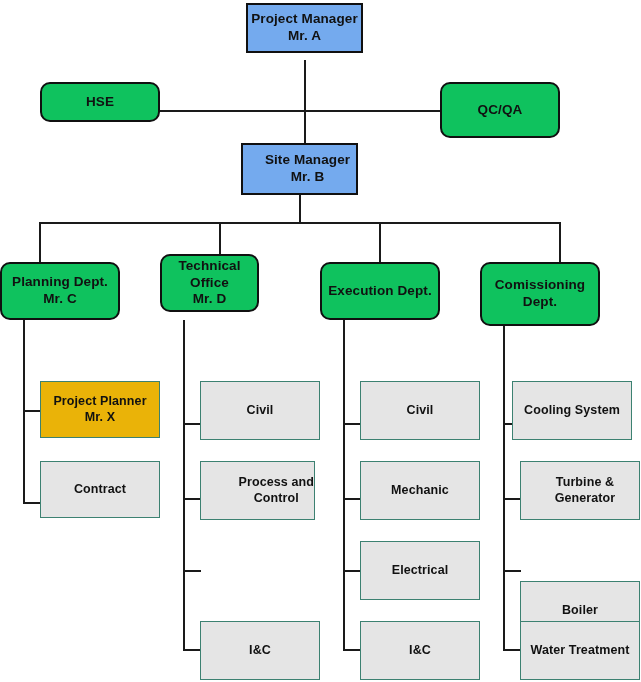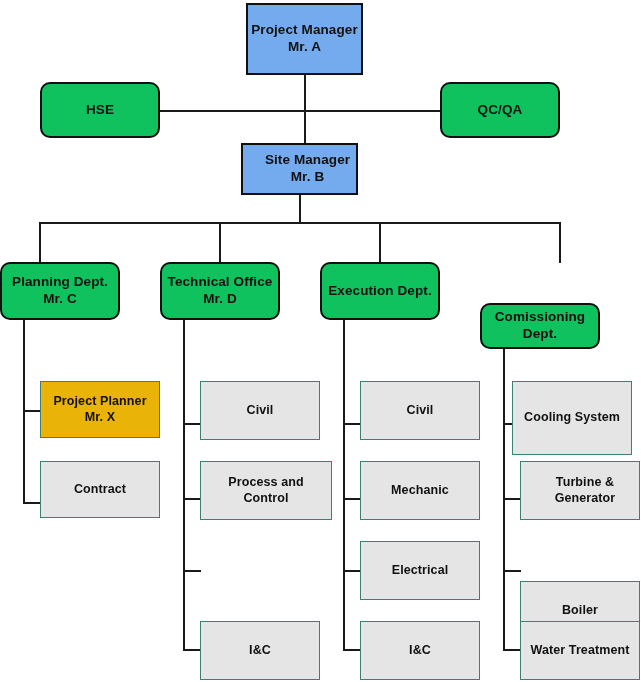--- a/index.html
+++ b/index.html
@@ -106,87 +106,87 @@
   <div class="conn h" style="left:343px; top:498px; width:18px;"></div>
   <div class="conn h" style="left:343px; top:570px; width:18px;"></div>
   <div class="conn h" style="left:343px; top:649px; width:18px;"></div>
 
   <div class="conn v" style="left:503px; top:320px; height:330px;"></div>
   <div class="conn h" style="left:503px; top:423px; width:18px;"></div>
   <div class="conn h" style="left:503px; top:498px; width:18px;"></div>
   <div class="conn h" style="left:503px; top:570px; width:18px;"></div>
   <div class="conn h" style="left:503px; top:649px; width:18px;"></div>
 
-  <div class="node manager" style="left:246px; top:3px; width:117px; height:72px;">
+  <div class="node manager" style="left:246px; top:3px; width:117px; height:50px;">
     <span class="node-label">Project Manager
 Mr. A</span>
   </div>
 
-  <div class="node dept" style="left:40px; top:82px; width:120px; height:56px;">
+  <div class="node dept" style="left:40px; top:82px; width:120px; height:40px;">
     <span class="node-label">HSE</span>
   </div>
 
   <div class="node dept" style="left:440px; top:82px; width:120px; height:56px;">
     <span class="node-label">QC/QA</span>
   </div>
 
   <div class="node manager" style="left:241px; top:143px; width:117px; height:52px;padding-left:16px;">
     <span class="node-label">Site Manager
 Mr. B</span>
   </div>
 
   <div class="node dept" style="left:0px; top:262px; width:120px; height:58px;">
     <span class="node-label">Planning Dept.
 Mr. C</span>
   </div>
-  <div class="node dept" style="left:160px; top:262px; width:120px; height:58px;">
+  <div class="node dept" style="left:160px; top:254px; width:99px; height:58px;">
     <span class="node-label">Technical Office
 Mr. D</span>
   </div>
   <div class="node dept" style="left:320px; top:262px; width:120px; height:58px;">
     <span class="node-label">Execution Dept.</span>
   </div>
-  <div class="node dept" style="left:480px; top:262px; width:120px; height:46px;margin-top:41px;">
+  <div class="node dept" style="left:480px; top:262px; width:120px; height:64px;">
     <span class="node-label">Comissioning
 Dept.</span>
   </div>
 
   <div class="node highlight" style="left:40px; top:381px; width:120px; height:57px;">
     <span class="node-label">Project Planner
 Mr. X</span>
   </div>
   <div class="node leaf" style="left:40px; top:461px; width:120px; height:57px;">
     <span class="node-label">Contract</span>
   </div>
 
   <div class="node leaf" style="left:200px; top:381px; width:120px; height:59px;">
     <span class="node-label">Civil</span>
   </div>
-  <div class="node leaf" style="left:200px; top:461px; width:132px; height:59px;">
+  <div class="node leaf" style="left:200px; top:461px; width:115px; height:59px;justify-content:flex-end;">
     <span class="node-label">Process and
 Control</span>
   </div>
   <div class="node leaf" style="left:200px; top:621px; width:120px; height:59px;">
     <span class="node-label">I&amp;C</span>
   </div>
 
   <div class="node leaf" style="left:360px; top:381px; width:120px; height:59px;">
     <span class="node-label">Civil</span>
   </div>
   <div class="node leaf" style="left:360px; top:461px; width:120px; height:59px;">
     <span class="node-label">Mechanic</span>
   </div>
   <div class="node leaf" style="left:360px; top:541px; width:120px; height:59px;">
     <span class="node-label">Electrical</span>
   </div>
   <div class="node leaf" style="left:360px; top:621px; width:120px; height:59px;">
     <span class="node-label">I&amp;C</span>
   </div>
 
-  <div class="node leaf" style="left:512px; top:381px; width:120px; height:74px;">
+  <div class="node leaf" style="left:512px; top:381px; width:120px; height:59px;">
     <span class="node-label">Cooling System</span>
   </div>
   <div class="node leaf" style="left:520px; top:461px; width:120px; height:59px;padding-left:10px;">
     <span class="node-label">Turbine &amp;
 Generator</span>
   </div>
   <div class="node leaf" style="left:520px; top:541px; width:120px; height:59px;margin-top:40px;">
     <span class="node-label">Boiler</span>
   </div>
   <div class="node leaf" style="left:520px; top:621px; width:120px; height:59px;">

